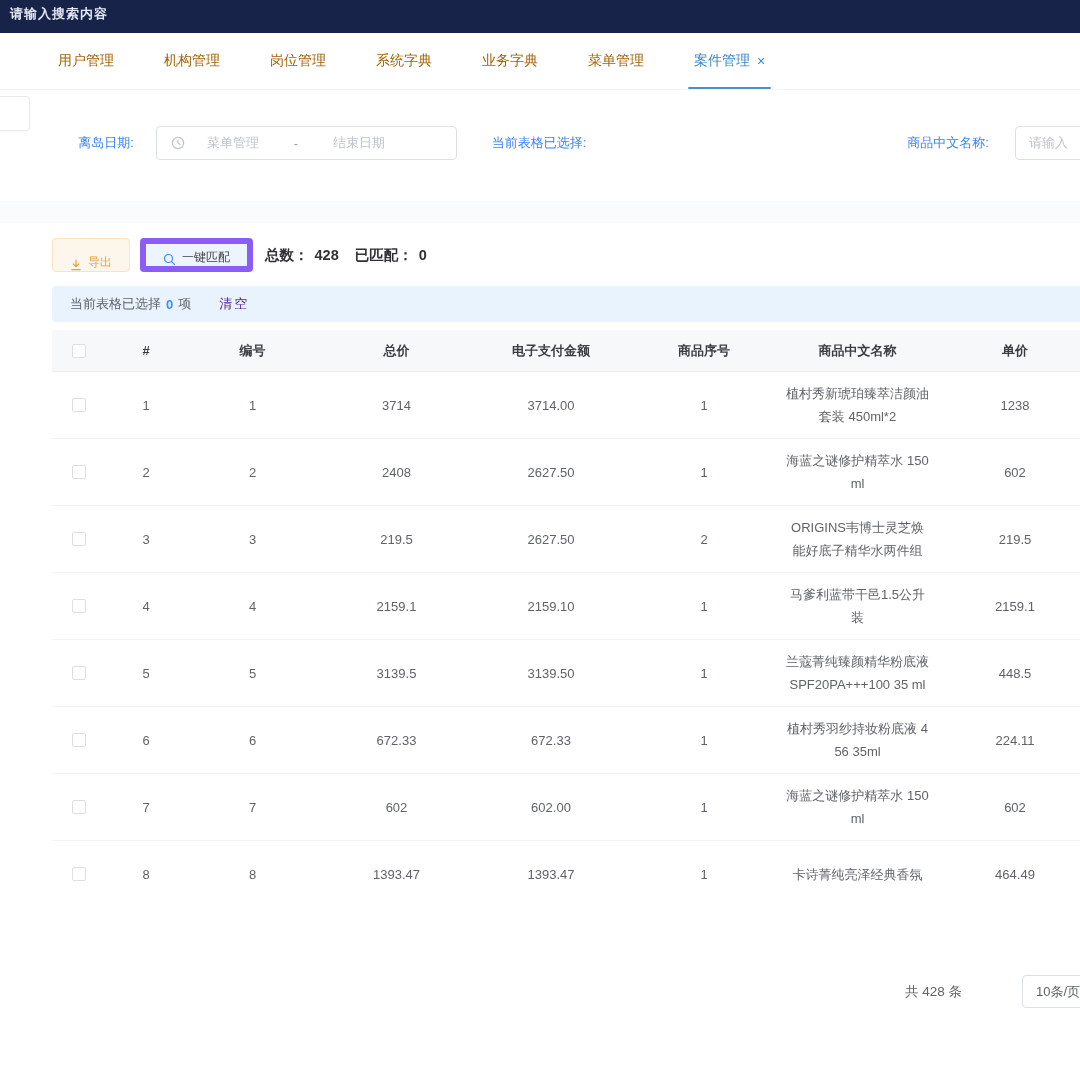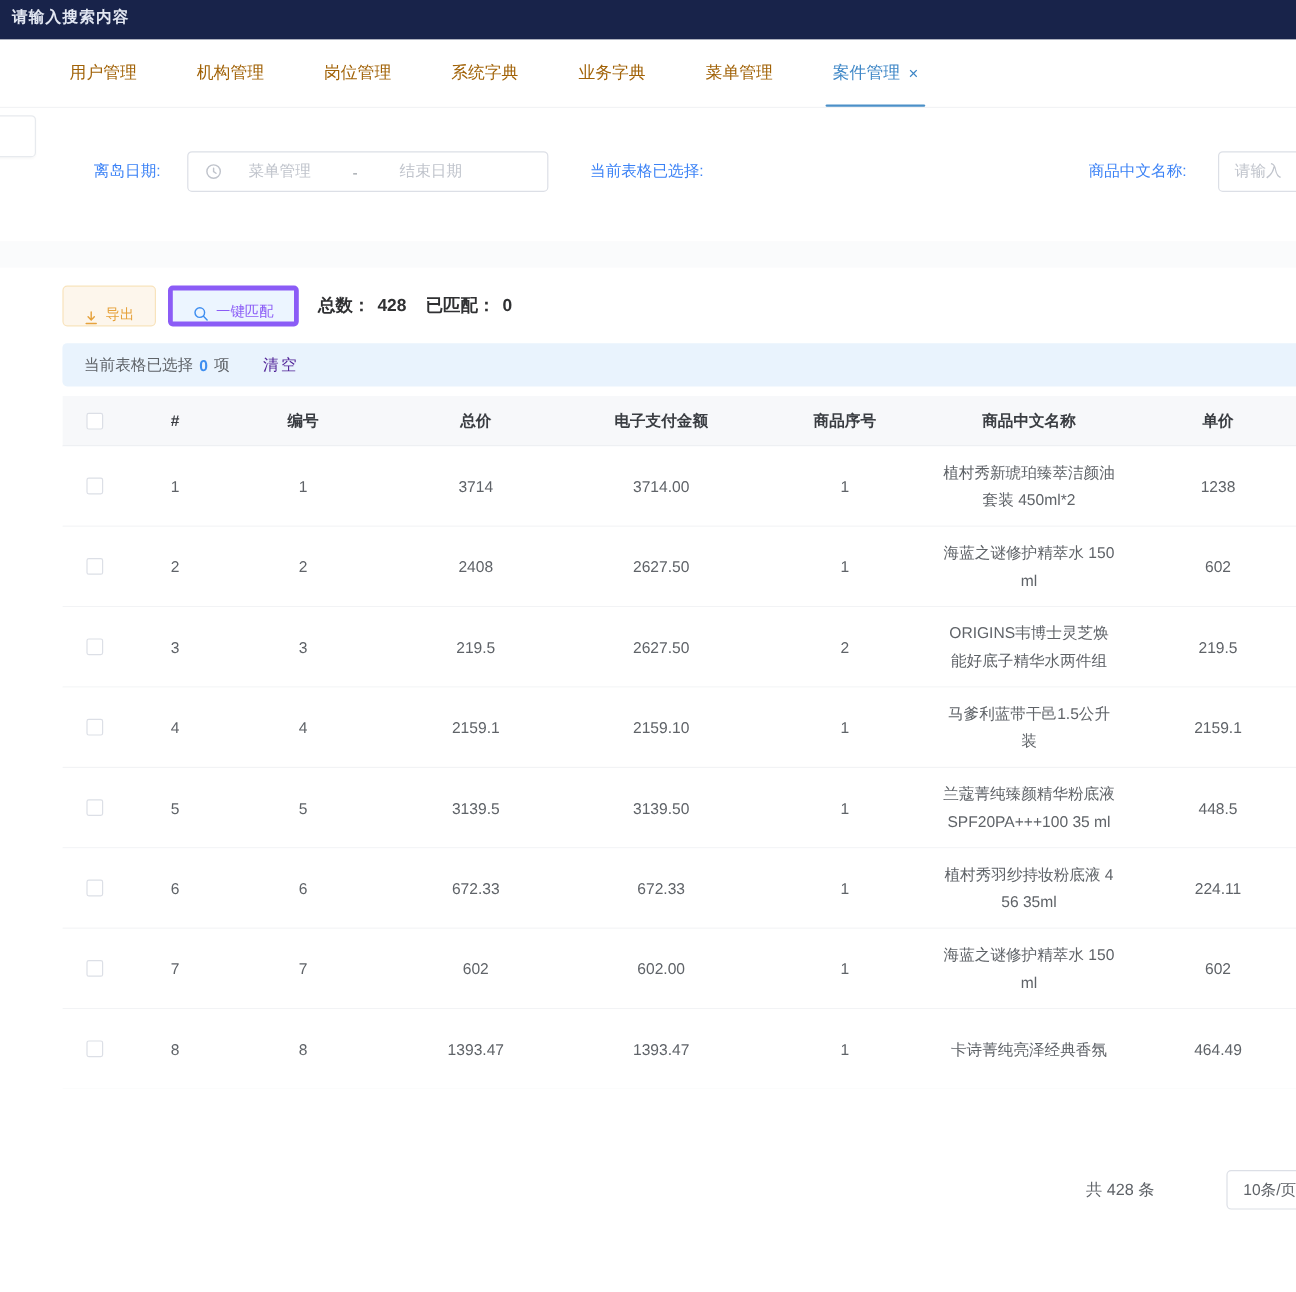--- a/index.html
+++ b/index.html
@@ -57,21 +57,21 @@
   .clock { margin-left:14px; flex:0 0 auto; }
   .amount-input { left:607px; width:220px; padding-left:13px; }
   .name-input { left:1015px; width:120px; padding-left:13px; }
   
   .btn {
     position:absolute; top:238px; height:34px; border-radius:4px;
     display:flex; align-items:flex-end; gap:6px; font-size:12px;
     padding:0 17px; cursor:pointer;
   }
   .btn-export { left:52px; background:#fdf6ec; border:1px solid #f8e3bc; color:#e6a23c; }
-  .btn-match  { left:140px; background:#ecf5ff; border:4px solid #8b5cf6; color:#8b5cf6; }
+  .btn-match  { left:140px; background:#ecf5ff; border:6px solid #8b5cf6; color:#404040; }
   .stats { position:absolute; top:238px; left:265px; height:34px; line-height:34px; font-size:14.5px; color:#303133; font-weight:600; }
   .stats span { margin-right:6px; }
   .stats .gap { margin-left:10px; }
   
   .selbar {
     position:absolute; top:286px; left:52px; width:1043px; height:36px;
     background:#e9f3fd; border-radius:4px; display:flex; align-items:center;
     padding-left:18px; font-size:13px; color:#5f6368;
   }
   .selbar .count { color:#3e8ef0; font-weight:700; margin:0 5px; }

